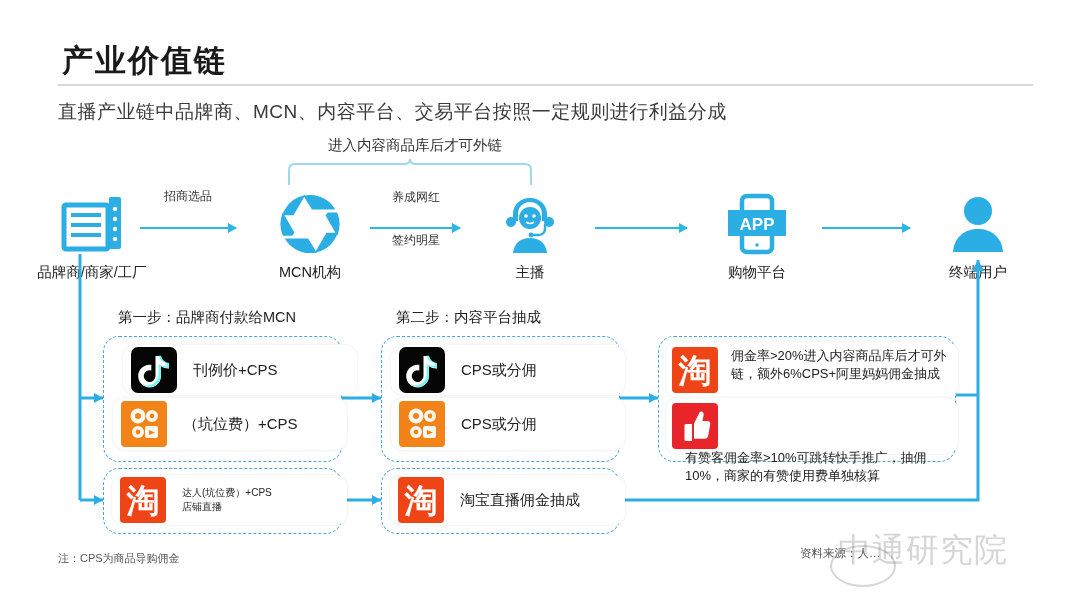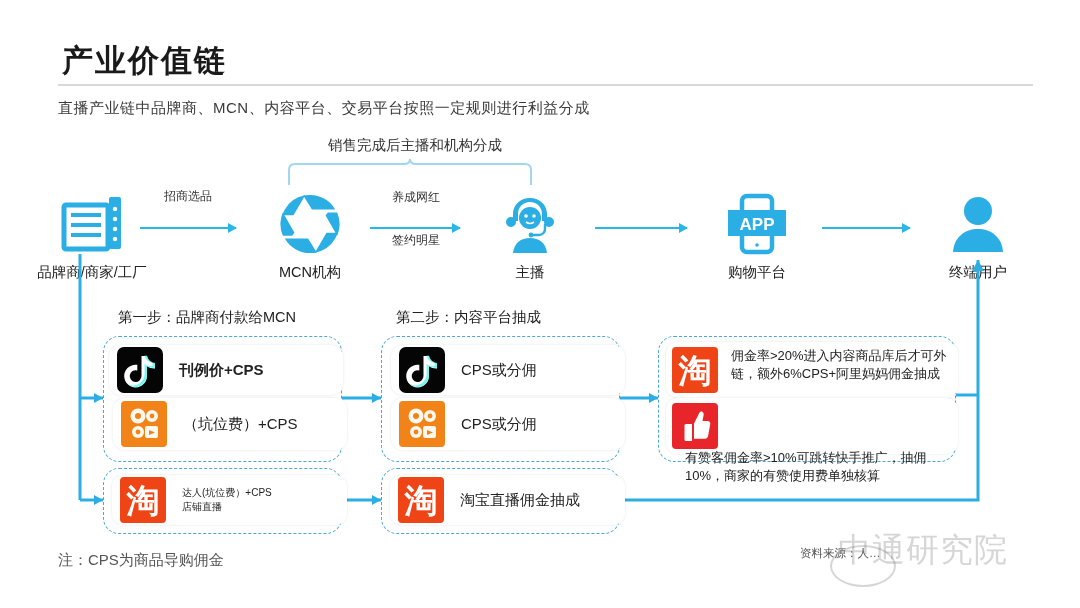--- a/index.html
+++ b/index.html
@@ -13,21 +13,21 @@
   
   .page-title{
     position:absolute;left:62px;top:40px;
     font-size:31px;font-weight:bold;letter-spacing:2px;color:#1a1a1a;
   }
   .title-rule{
     position:absolute;left:58px;top:84px;width:975px;height:2px;background:#d9d9d9;
   }
   .subtitle{
     position:absolute;left:58px;top:99px;
-    font-size:15px;color:#3a3a3a;letter-spacing:.5px;
+    font-size:19px;color:#3a3a3a;letter-spacing:.5px;
   }
 
   
   .brace-label{
     position:absolute;left:328px;top:136px;font-size:14.5px;color:#333;
     white-space:nowrap;
   }
   .brace{position:absolute;left:285px;top:158px;width:250px;height:28px;}
 
   .node{position:absolute;text-align:center;}
@@ -59,21 +59,21 @@
   .rowtext{font-size:15px;color:#222;margin-left:16px;line-height:1.45;}
   .rowtext.small{font-size:13px;line-height:1.42;margin-left:13px;}
 
   
   .lg-douyin{background:#050505;}
   .lg-kuaishou{background:#f28318;}
   .lg-taobao{background:#ef4415;}
   .lg-youzan{background:#e8252a;}
 
   .note{
-    position:absolute;left:58px;top:551px;font-size:15px;color:#555;
+    position:absolute;left:58px;top:551px;font-size:11px;color:#555;
   }
   .source{
     position:absolute;left:800px;top:546px;font-size:11.5px;color:#555;white-space:nowrap;
   }
   .pageno{
     position:absolute;left:0;right:0;top:559px;text-align:center;
     font-size:12px;color:#bdbdbd;
   }
   .watermark{
     position:absolute;left:838px;top:528px;font-size:33px;color:rgba(120,120,120,.30);
@@ -88,21 +88,21 @@
 </style>
 </head>
 <body>
 
 <div class="slide">
 
   <div class="page-title">产业价值链</div>
   <div class="title-rule"></div>
   <div class="subtitle">直播产业链中品牌商、MCN、内容平台、交易平台按照一定规则进行利益分成</div>
 
-  <div class="brace-label">销售完成后主播和机构分成</div>
+  <div class="brace-label">进入内容商品库后才可外链</div>
   <svg class="brace" viewBox="0 0 250 28">
     <path d="M4 27 L4 12 Q4 6 10 6 L119 6 Q125 6 125 1 Q125 6 131 6 L240 6 Q246 6 246 12 L246 27" fill="none" stroke="#9fd8ee" stroke-width="2"></path>
   </svg>
 
   <div class="node" style="left:32px;top:193px;width:120px;">
     <div class="glyph">
       <svg width="62" height="58" viewBox="0 0 62 58">
         <rect x="3" y="10" width="44" height="44" rx="2" fill="none" stroke="#2aaee4" stroke-width="5"></rect>
         <rect x="10" y="18" width="30" height="4" fill="#2aaee4"></rect>
         <rect x="10" y="28" width="30" height="4" fill="#2aaee4"></rect>
@@ -204,21 +204,21 @@
     <path d="M618 398 L658 398" stroke="#2aaee4" stroke-width="3" fill="none"></path>
     <path d="M658 398 l-9 -5 v10 z" fill="#2aaee4"></path>
 
     <path d="M618 500 L978 500 L978 260" stroke="#2aaee4" stroke-width="3" fill="none"></path>
     <path d="M978 260 l-6 11 h12 z" fill="#2aaee4"></path>
     <path d="M952 395 L978 395" stroke="#2aaee4" stroke-width="3" fill="none"></path>
   </svg>
 
   <div class="dashbox" style="left:103px;top:336px;width:237px;height:124px;"></div>
 
-  <div class="whitecard" style="left:109px;top:345px;width:218px;height:50px;padding:0 8px;font-weight:bold;">
+  <div class="whitecard" style="left:123px;top:345px;width:218px;height:50px;padding:0 8px;">
     <div class="row">
       <div class="logo lg-douyin">
         <svg width="46" height="46" viewBox="0 0 46 46">
           <path d="M30 9c1.2 4.4 3.8 6.6 8 7.2v5.2c-2.9.2-5.6-.6-8-2.2v9.9c0 6.3-5.1 11.4-11.4 11.4S7.2 35.4 7.2 29.1 12.3 17.7 18.6 17.7c.6 0 1.1 0 1.7.1v5.6a5.9 5.9 0 1 0 4.2 5.7V9z" fill="#ffffff"></path>
           <path d="M27.6 8.5c1.2 4.4 3.8 6.6 8 7.2v3.6c-2.9.2-5.6-.6-8-2.2v9.9c0 6.3-5.1 11.4-11.4 11.4-2 0-3.8-.5-5.4-1.4a11.4 11.4 0 0 0 19.1-8.4V18.7c2.4 1.6 5.1 2.4 8 2.2v-5.2c-4.2-.6-6.8-2.8-8-7.2z" fill="#25f4ee" opacity="0.65"></path>
         </svg>
       </div>
       <div class="rowtext">刊例价+CPS</div>
     </div>
   </div>

